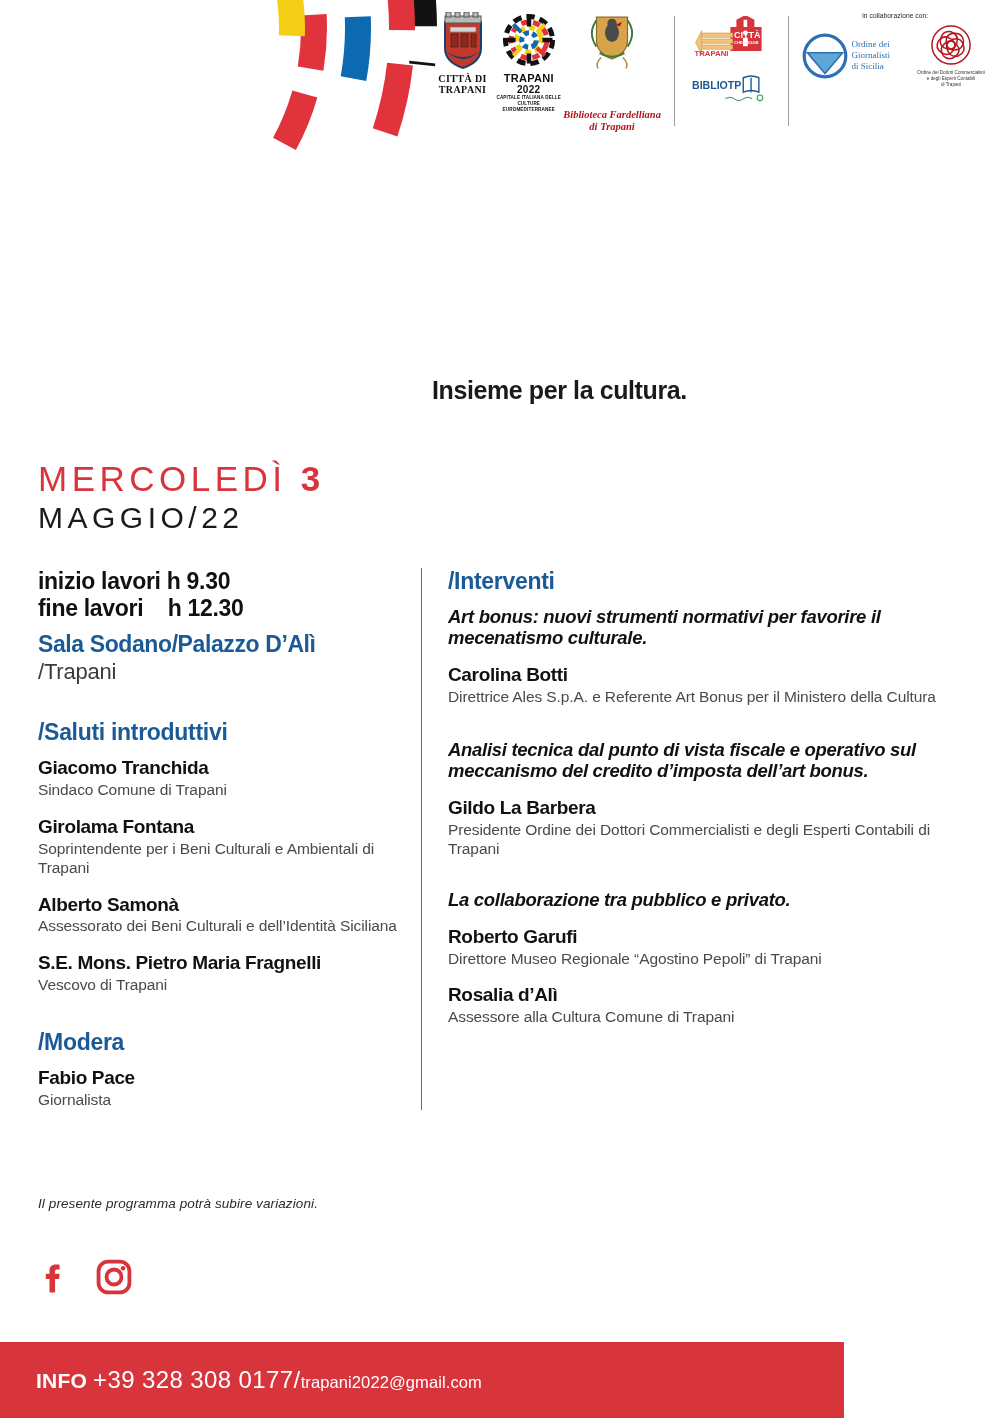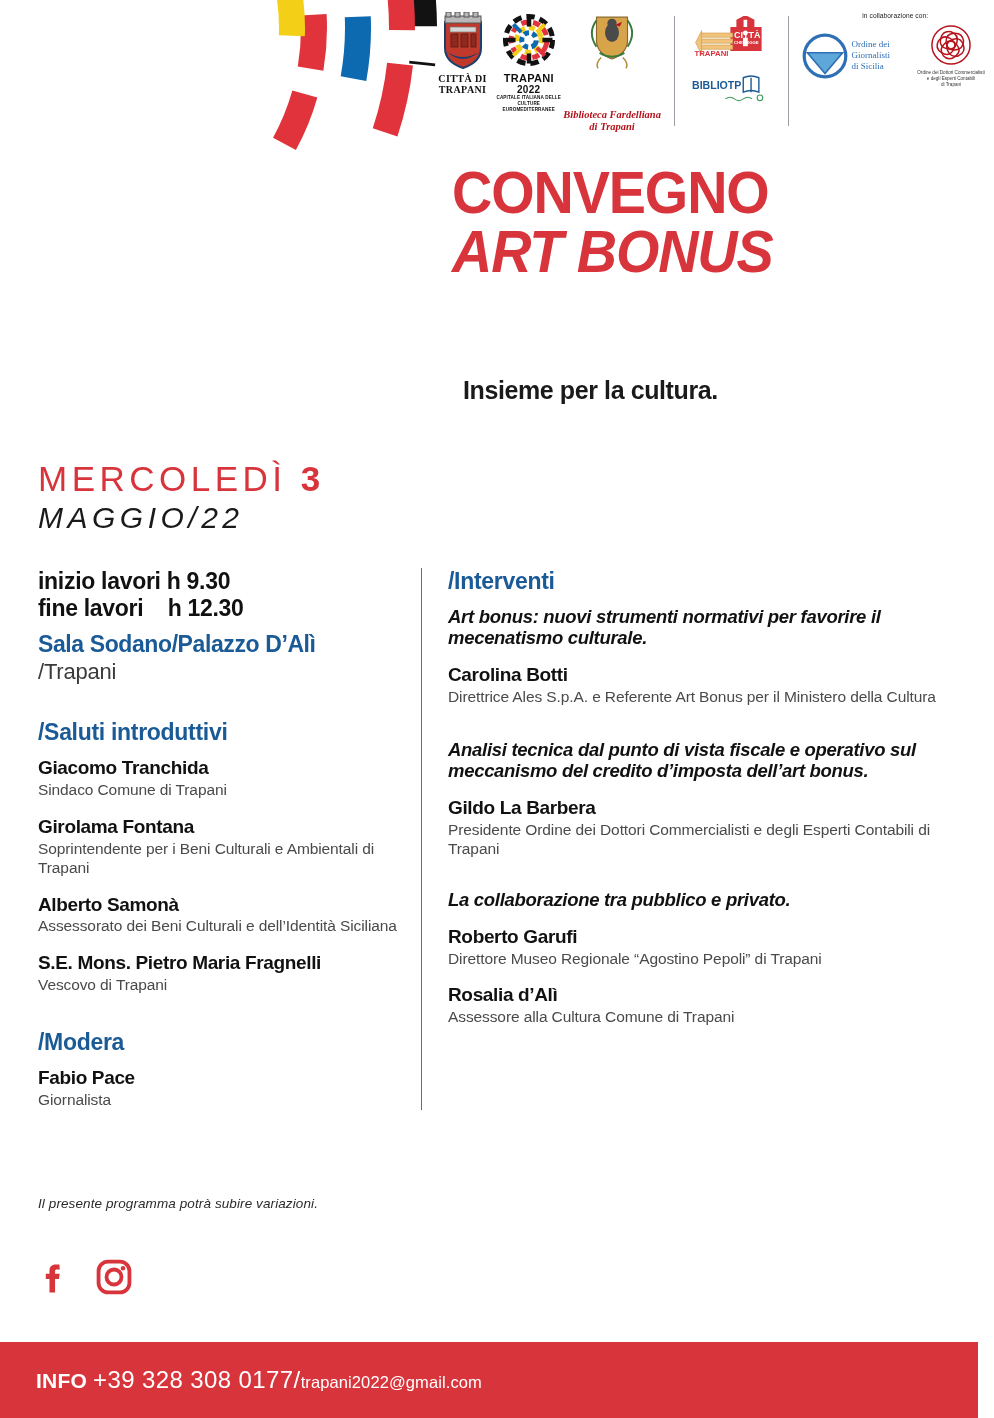--- a/index.html
+++ b/index.html
@@ -59,29 +59,29 @@
   #headline { position:absolute; left:452px; top:164px; }
   #title-line1 {
     font-size:60px; font-weight:bold; color:#d8343c; letter-spacing:-1.2px;
     line-height:.95; transform:scaleX(.93); transform-origin:left center;
   }
   #title-line2 {
     font-size:60px; font-weight:bold; font-style:italic; color:#d8343c;
     letter-spacing:-1.2px; line-height:1.02; transform:scaleX(.93); transform-origin:left center;
   }
   #tagline {
-    position:absolute; left:463px; top:376px;
+    position:absolute; left:432px; top:376px;
     font-size:25px; font-weight:bold; color:#1a1a1a; letter-spacing:-.4px;
   }
 
   
   #dateblock { position:absolute; left:38px; top:460px; }
   #date-line1 { font-size:35px; color:#d8343c; letter-spacing:4.5px; line-height:1.1; white-space:nowrap; }
   #date-line1 .day { font-weight:bold; letter-spacing:1px; }
-  #date-line2 { font-size:30px; color:#1a1a1a; letter-spacing:4.5px; line-height:1.25;font-style:italic; }
+  #date-line2 { font-size:30px; color:#1a1a1a; letter-spacing:4.5px; line-height:1.25; }
 
   
   #divider { position:absolute; left:421px; top:568px; width:1px; height:542px; background:#6b6b6b; }
 
   #col-left { position:absolute; left:38px; top:568px; width:370px; }
   #col-right { position:absolute; left:448px; top:568px; width:500px; }
 
   .sect-head {
     color:#1a5a96; font-weight:bold; font-size:23px; letter-spacing:-.3px;
     margin-bottom:11px;
@@ -103,21 +103,21 @@
     position:absolute; left:38px; top:1196px;
     font-style:italic; font-size:13.5px; color:#2b2b2b; letter-spacing:.1px;
   }
 
   
   #social { position:absolute; left:35px; top:1258px; display:flex; align-items:center; gap:22px; }
   .soc { width:38px; height:38px; display:block; }
 
   
   #footer {
-    position:absolute; left:0; bottom:0; width:978px; height:76px;
+    position:absolute; left:0; bottom:0; width:844px; height:76px;
     background:#d8343c; display:flex; align-items:center;
     z-index:5;
   }
   #footer-text { margin-left:36px; color:#fff; white-space:nowrap; }
   #footer-text .info { font-weight:bold; font-size:21px; letter-spacing:.2px; }
   #footer-text .phone { font-size:24px; letter-spacing:.4px; }
   #footer-text .mail { font-size:16.5px; letter-spacing:.1px; }
 </style>
 </head>
 <body>
@@ -312,24 +312,20 @@
           <div class="odcec-cap">
             <span>Ordine dei Dottori Commercialisti</span><br>
             <span>e degli Esperti Contabili</span><br>
             <span>di Trapani</span>
           </div>
         </div>
       </div>
     </div>
   </div>
 
-  <div id="headline">
-    <div id="title-line1">CONVEGNO</div>
-    <div id="title-line2">ART BONUS</div>
-  </div>
   <div id="tagline">Insieme per la cultura.</div>
 
   <div id="dateblock">
     <div id="date-line1">
       <span>MERCOLEDÌ </span><span class="day">3</span>
     </div>
     <div id="date-line2">MAGGIO/22</div>
   </div>
 
   <div id="divider"></div>

